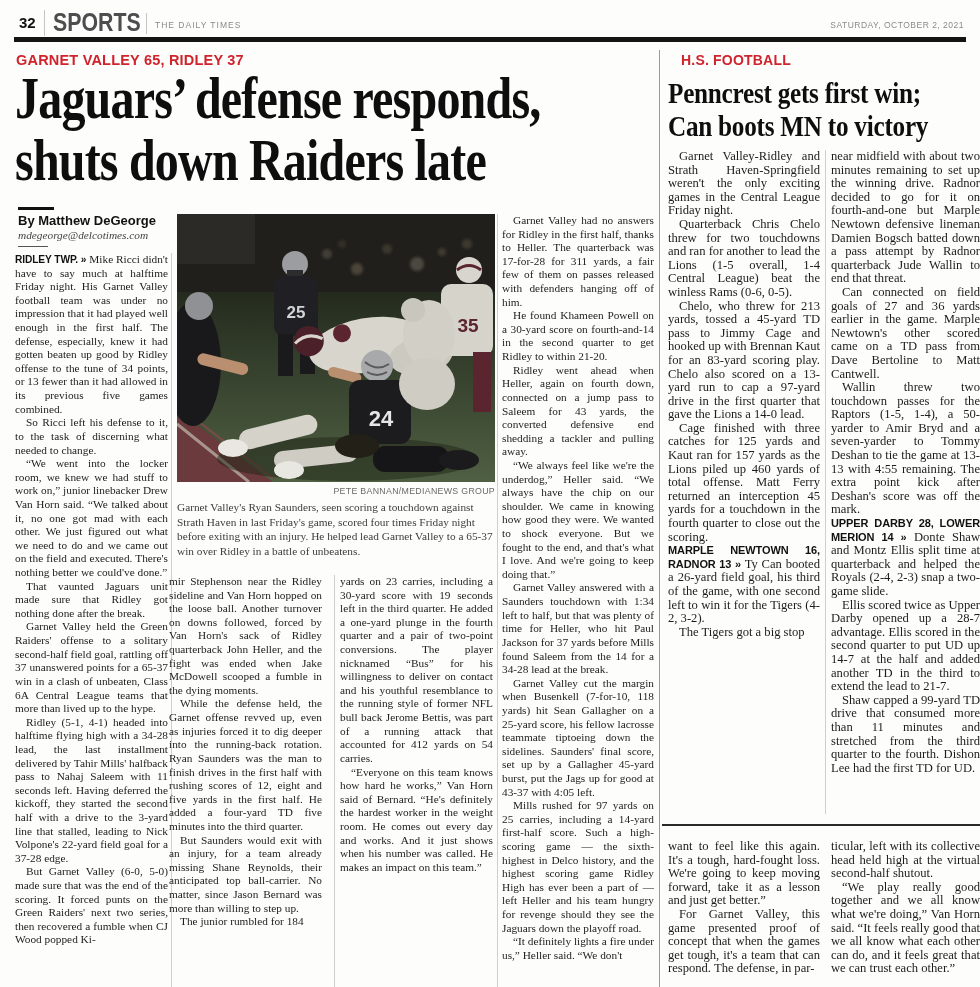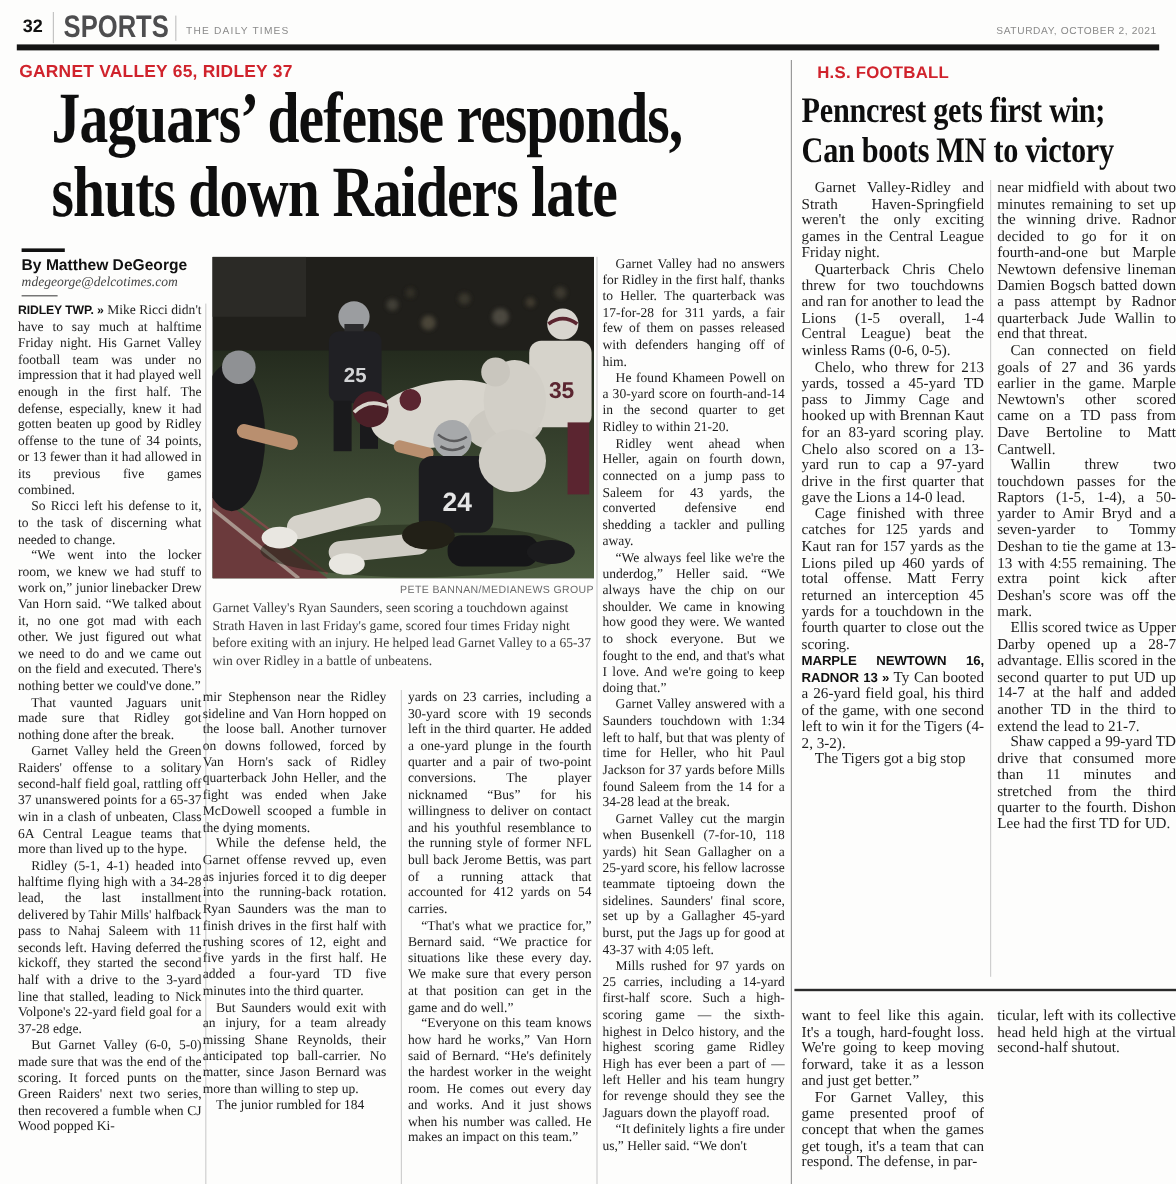--- a/index.html
+++ b/index.html
@@ -45,21 +45,21 @@
 
   <div class="abs mh-num" style="left:19px;top:14px;">32</div>
   <div class="abs mh-sep" style="left:44px;top:10px;height:26px;"></div>
   <div class="abs mh-sports" style="left:53px;top:7px;">SPORTS</div>
   <div class="abs mh-sep" style="left:146px;top:13px;height:21px;"></div>
   <div class="abs mh-small" style="left:155px;top:20px;">THE DAILY TIMES</div>
   <div class="abs mh-small" style="right:16px;top:20px;letter-spacing:0.5px;">SATURDAY, OCTOBER 2, 2021</div>
   <div class="abs black-bar" style="left:14px;top:37px;width:952px;height:5px;"></div>
 
   <div class="abs kicker" style="left:16px;top:52px;">GARNET VALLEY 65, RIDLEY 37</div>
-  <div class="abs" style="left:15px;top:68px;margin-left:28px;">
+  <div class="abs" style="left:15px;top:68px;">
     <div class="hl">
       <div>Jaguars’ defense responds,</div>
       <div>shuts down Raiders late</div>
     </div>
   </div>
 
   <div class="abs rule" style="left:18px;top:207px;width:36px;height:3px;"></div>
   <div class="abs byline" style="left:18px;top:213px;">By Matthew DeGeorge</div>
   <div class="abs email" style="left:18px;top:229px;">mdegeorge@delcotimes.com</div>
   <div class="abs rule" style="left:18px;top:246px;width:30px;height:1px;background:#555;"></div>
@@ -155,21 +155,20 @@
   <div class="abs body-col" style="left:169px;top:575px;width:153px;height:412px;">
     <p class="ni">mir Stephenson near the Ridley sideline and Van Horn hopped on the loose ball. Another turnover on downs followed, forced by Van Horn's sack of Ridley quarterback John Heller, and the fight was ended when Jake McDowell scooped a fumble in the dying moments.</p>
     <p>While the defense held, the Garnet offense revved up, even as injuries forced it to dig deeper into the running-back rotation. Ryan Saunders was the man to finish drives in the first half with rushing scores of 12, eight and five yards in the first half. He added a four-yard TD five minutes into the third quarter.</p>
     <p>But Saunders would exit with an injury, for a team already missing Shane Reynolds, their anticipated top ball-carrier. No matter, since Jason Bernard was more than willing to step up.</p>
     <p>The junior rumbled for 184</p>
   </div>
   <div class="abs vrule" style="left:334px;top:575px;height:412px;"></div>
 
   <div class="abs body-col" style="left:340px;top:575px;width:153px;height:412px;">
     <p class="ni">yards on 23 carries, including a 30-yard score with 19 seconds left in the third quarter. He added a one-yard plunge in the fourth quarter and a pair of two-point conversions. The player nicknamed “Bus” for his willingness to deliver on contact and his youthful resemblance to the running style of former NFL bull back Jerome Bettis, was part of a running attack that accounted for 412 yards on 54 carries.</p>
-    <p>“That's what we practice for,” Bernard said. “We practice for situations like these every day. We make sure that every person at that position can get in the game and do well.”</p>
     <p>“Everyone on this team knows how hard he works,” Van Horn said of Bernard. “He's definitely the hardest worker in the weight room. He comes out every day and works. And it just shows when his number was called. He makes an impact on this team.”</p>
   </div>
   <div class="abs vrule" style="left:497px;top:214px;height:773px;"></div>
 
   <div class="abs body-col" style="left:502px;top:214px;width:152px;height:773px;">
     <p>Garnet Valley had no answers for Ridley in the first half, thanks to Heller. The quarterback was 17-for-28 for 311 yards, a fair few of them on passes released with defenders hanging off of him.</p>
     <p>He found Khameen Powell on a 30-yard score on fourth-and-14 in the second quarter to get Ridley to within 21-20.</p>
     <p>Ridley went ahead when Heller, again on fourth down, connected on a jump pass to Saleem for 43 yards, the converted defensive end shedding a tackler and pulling away.</p>
     <p>“We always feel like we're the underdog,” Heller said. “We always have the chip on our shoulder. We came in knowing how good they were. We wanted to shock everyone. But we fought to the end, and that's what I love. And we're going to keep doing that.”</p>
     <p>Garnet Valley answered with a Saunders touchdown with 1:34 left to half, but that was plenty of time for Heller, who hit Paul Jackson for 37 yards before Mills found Saleem from the 14 for a 34-28 lead at the break.</p>
@@ -194,26 +193,28 @@
     <p>Chelo, who threw for 213 yards, tossed a 45-yard TD pass to Jimmy Cage and hooked up with Brennan Kaut for an 83-yard scoring play. Chelo also scored on a 13-yard run to cap a 97-yard drive in the first quarter that gave the Lions a 14-0 lead.</p>
     <p>Cage finished with three catches for 125 yards and Kaut ran for 157 yards as the Lions piled up 460 yards of total offense. Matt Ferry returned an interception 45 yards for a touchdown in the fourth quarter to close out the scoring.</p>
     <p class="ni"><span class="lead" style="font-size:11px;">MARPLE NEWTOWN 16, RADNOR 13 »</span> <span>Ty Can booted a 26-yard field goal, his third of the game, with one second left to win it for the Tigers (4-2, 3-2).</span></p>
     <p>The Tigers got a big stop</p>
   </div>
   <div class="abs vrule" style="left:825px;top:150px;height:664px;"></div>
   <div class="abs body-col sec-col" style="left:831px;top:150px;width:149px;height:665px;">
     <p class="ni">near midfield with about two minutes remaining to set up the winning drive. Radnor decided to go for it on fourth-and-one but Marple Newtown defensive lineman Damien Bogsch batted down a pass attempt by Radnor quarterback Jude Wallin to end that threat.</p>
     <p>Can connected on field goals of 27 and 36 yards earlier in the game. Marple Newtown's other scored came on a TD pass from Dave Bertoline to Matt Cantwell.</p>
     <p>Wallin threw two touchdown passes for the Raptors (1-5, 1-4), a 50-yarder to Amir Bryd and a seven-yarder to Tommy Deshan to tie the game at 13-13 with 4:55 remaining. The extra point kick after Deshan's score was off the mark.</p>
+    <p class="ni"><span class="lead" style="font-size:11px;">UPPER DARBY 28, LOWER MERION 14 »</span> <span>Donte Shaw and Montz Ellis split time at quarterback and helped the Royals (2-4, 2-3) snap a two-game slide.</span></p>
     <p>Ellis scored twice as Upper Darby opened up a 28-7 advantage. Ellis scored in the second quarter to put UD up 14-7 at the half and added another TD in the third to extend the lead to 21-7.</p>
     <p>Shaw capped a 99-yard TD drive that consumed more than 11 minutes and stretched from the third quarter to the fourth. Dishon Lee had the first TD for UD.</p>
   </div>
 
   <div class="abs sec-divider" style="left:662px;top:824px;width:318px;"></div>
   <div class="abs body-col sec-col" style="left:668px;top:840px;width:152px;height:147px;">
     <p class="ni">want to feel like this again. It's a tough, hard-fought loss. We're going to keep moving forward, take it as a lesson and just get better.”</p>
     <p>For Garnet Valley, this game presented proof of concept that when the games get tough, it's a team that can respond. The defense, in par-</p>
   </div>
   <div class="abs body-col sec-col" style="left:831px;top:840px;width:149px;height:147px;">
     <p class="ni">ticular, left with its collective head held high at the virtual second-half shutout.</p>
+    <p>“We play really good together and we all know what we're doing,” Van Horn said. “It feels really good that we all know what each other can do, and it feels great that we can trust each other.”</p>
   </div>
 
 </div>
 
 </body></html>

